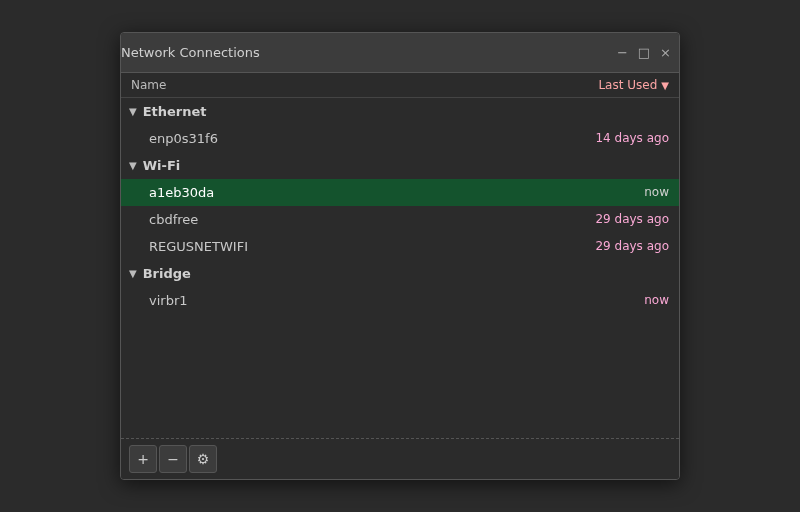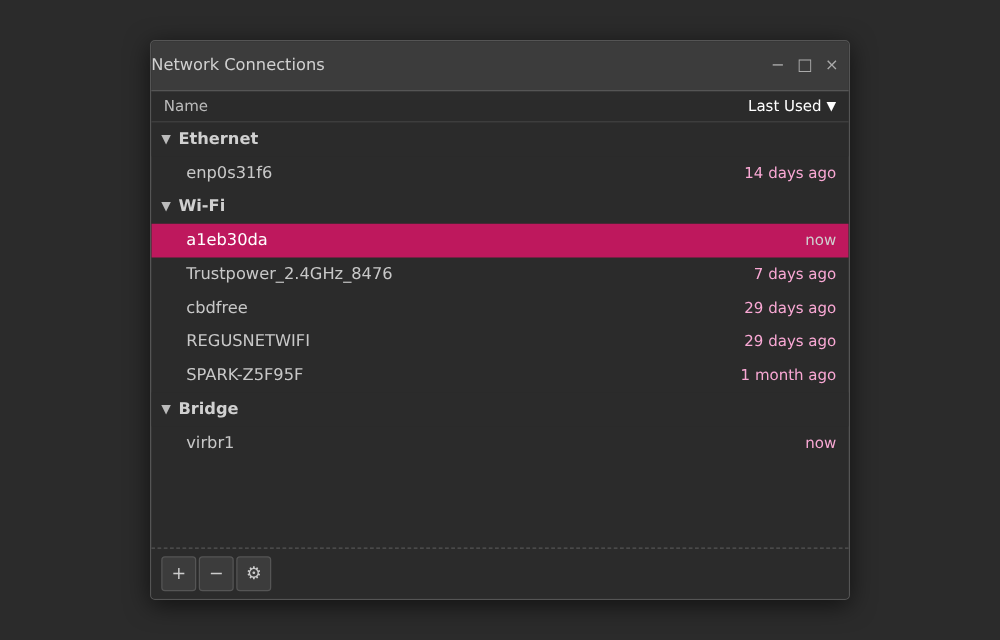--- a/index.html
+++ b/index.html
@@ -67,21 +67,21 @@
       border-bottom: 1px solid #444;
       background: #2b2b2b;
     }
 
     .col-name {
       color: #bbb;
       font-size: 12px;
     }
 
     .col-last-used {
-      color: #ffffff;
+      color: #fca5a5;
       font-size: 12px;
       display: flex;
       align-items: center;
       gap: 4px;
       cursor: pointer;
     }
 
     .col-last-used .arrow {
       font-size: 10px;
     }
@@ -110,21 +110,21 @@
 
     .connection-item {
       display: flex;
       justify-content: space-between;
       padding: 6px 10px 6px 28px;
       color: #c8c8c8;
       cursor: pointer;
     }
 
     .connection-item.selected {
-      background: #be185d;
+      background: #14532d;
       color: #fff;
     }
 
     .connection-item .item-name {
       font-size: 13px;
     }
 
     .connection-item .item-time {
       font-size: 12px;
       color: #f9a8d4;
@@ -192,34 +192,26 @@
 
     <div class="section-header">
       <span class="chevron">▼</span>
       <span>Wi-Fi</span>
     </div>
     <div class="connection-item selected">
       <span class="item-name">a1eb30da</span>
       <span class="item-time">now</span>
     </div>
     <div class="connection-item">
-      <span class="item-name">Trustpower_2.4GHz_8476</span>
-      <span class="item-time">7 days ago</span>
-    </div>
-    <div class="connection-item">
       <span class="item-name">cbdfree</span>
       <span class="item-time">29 days ago</span>
     </div>
     <div class="connection-item">
       <span class="item-name">REGUSNETWIFI</span>
       <span class="item-time">29 days ago</span>
-    </div>
-    <div class="connection-item">
-      <span class="item-name">SPARK-Z5F95F</span>
-      <span class="item-time">1 month ago</span>
     </div>
 
     <div class="section-header">
       <span class="chevron">▼</span>
       <span>Bridge</span>
     </div>
     <div class="connection-item">
       <span class="item-name">virbr1</span>
       <span class="item-time">now</span>
     </div>

